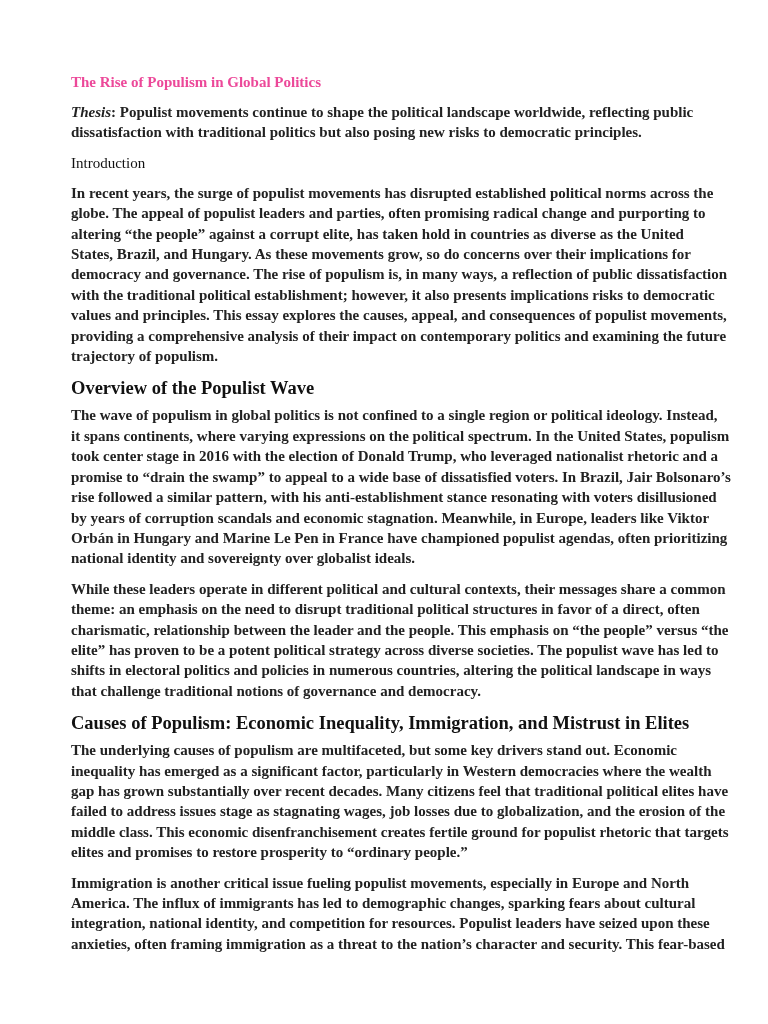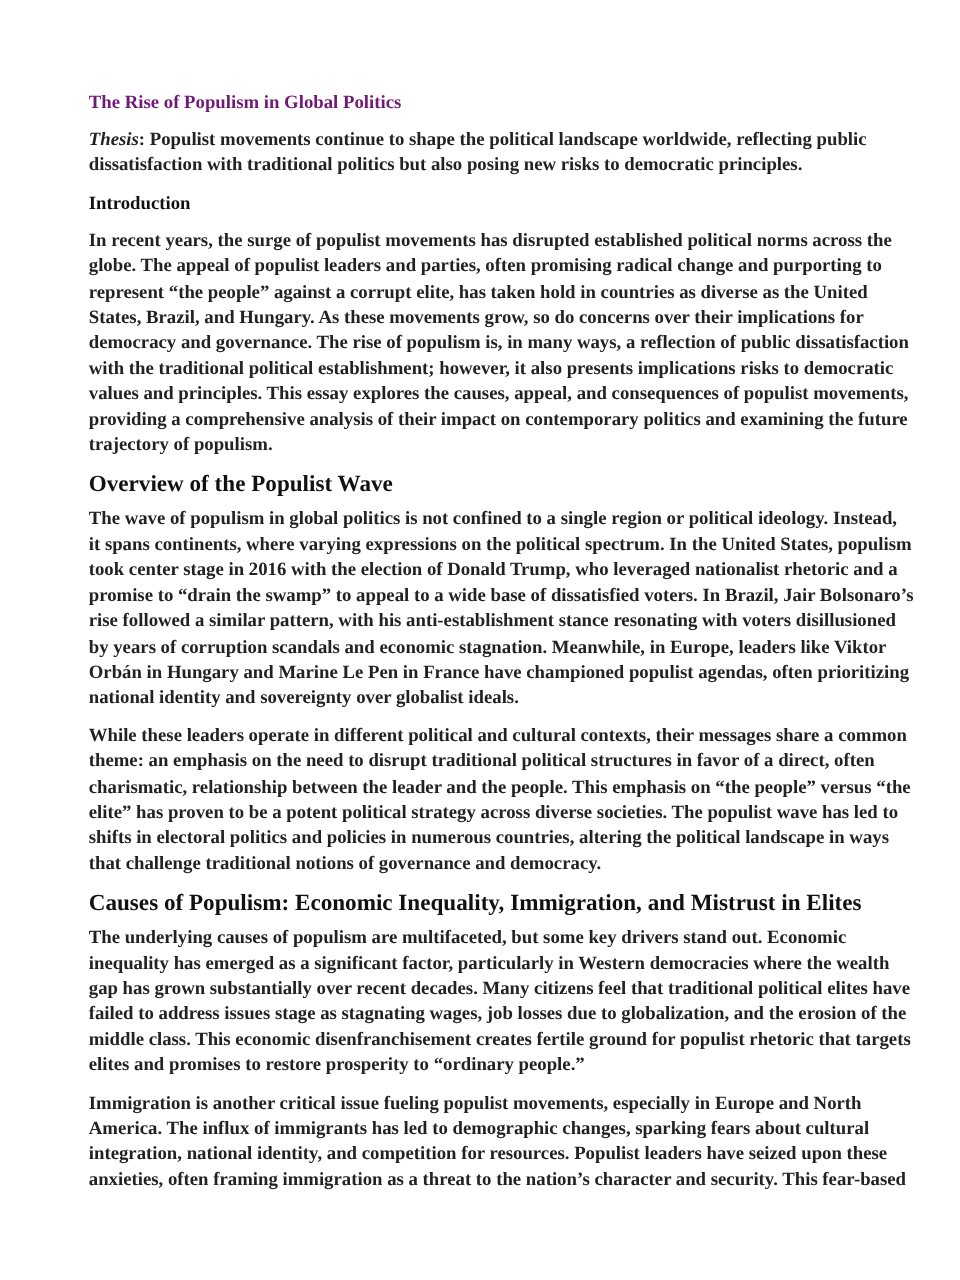--- a/index.html
+++ b/index.html
@@ -24,39 +24,39 @@
       position: absolute;
       left: 71px;
       top: 72px;
       width: 640px;
     }
     .doc-title {
       font-size: 15px;
       font-weight: bold;
       line-height: 20px;
       margin: 0 0 10px 0;
-      color: #701a75;
+      color: #ec4899;
     }
     .para {
       font-size: 15px;
       line-height: 20.4px;
       margin: 0 0 10px 0;
       color: #222;
     }
     .para .line {
       display: block;
       white-space: nowrap;
       font-weight: bold;
     }
     .thesis-label {
       font-style: italic;
     }
     .subhead {
       font-size: 15px;
-      font-weight: bold;
+      font-weight: normal;
       line-height: 20px;
       margin: 0 0 10px 0;
       color: #111;
     }
     .section-heading {
       font-size: 18.5px;
       font-weight: bold;
       line-height: 24px;
       margin: 4px 0 5px 0;
       color: #111;
@@ -73,21 +73,21 @@
     <div class="para">
       <span class="line"><span class="thesis-label">Thesis</span><span>:</span><span> Populist movements continue to shape the political landscape worldwide, reflecting public</span></span>
       <span class="line">dissatisfaction with traditional politics but also posing new risks to democratic principles.</span>
     </div>
 
     <div class="subhead">Introduction</div>
 
     <div class="para">
       <span class="line">In recent years, the surge of populist movements has disrupted established political norms across the</span>
       <span class="line">globe. The appeal of populist leaders and parties, often promising radical change and purporting to</span>
-      <span class="line">represent “the people” against a corrupt elite, has taken hold in countries as diverse as the United</span>
+      <span class="line">altering “the people” against a corrupt elite, has taken hold in countries as diverse as the United</span>
       <span class="line">States, Brazil, and Hungary. As these movements grow, so do concerns over their implications for</span>
       <span class="line">democracy and governance. The rise of populism is, in many ways, a reflection of public dissatisfaction</span>
       <span class="line">with the traditional political establishment; however, it also presents implications risks to democratic</span>
       <span class="line">values and principles. This essay explores the causes, appeal, and consequences of populist movements,</span>
       <span class="line">providing a comprehensive analysis of their impact on contemporary politics and examining the future</span>
       <span class="line">trajectory of populism.</span>
     </div>
 
     <div class="section-heading">Overview of the Populist Wave</div>
 

